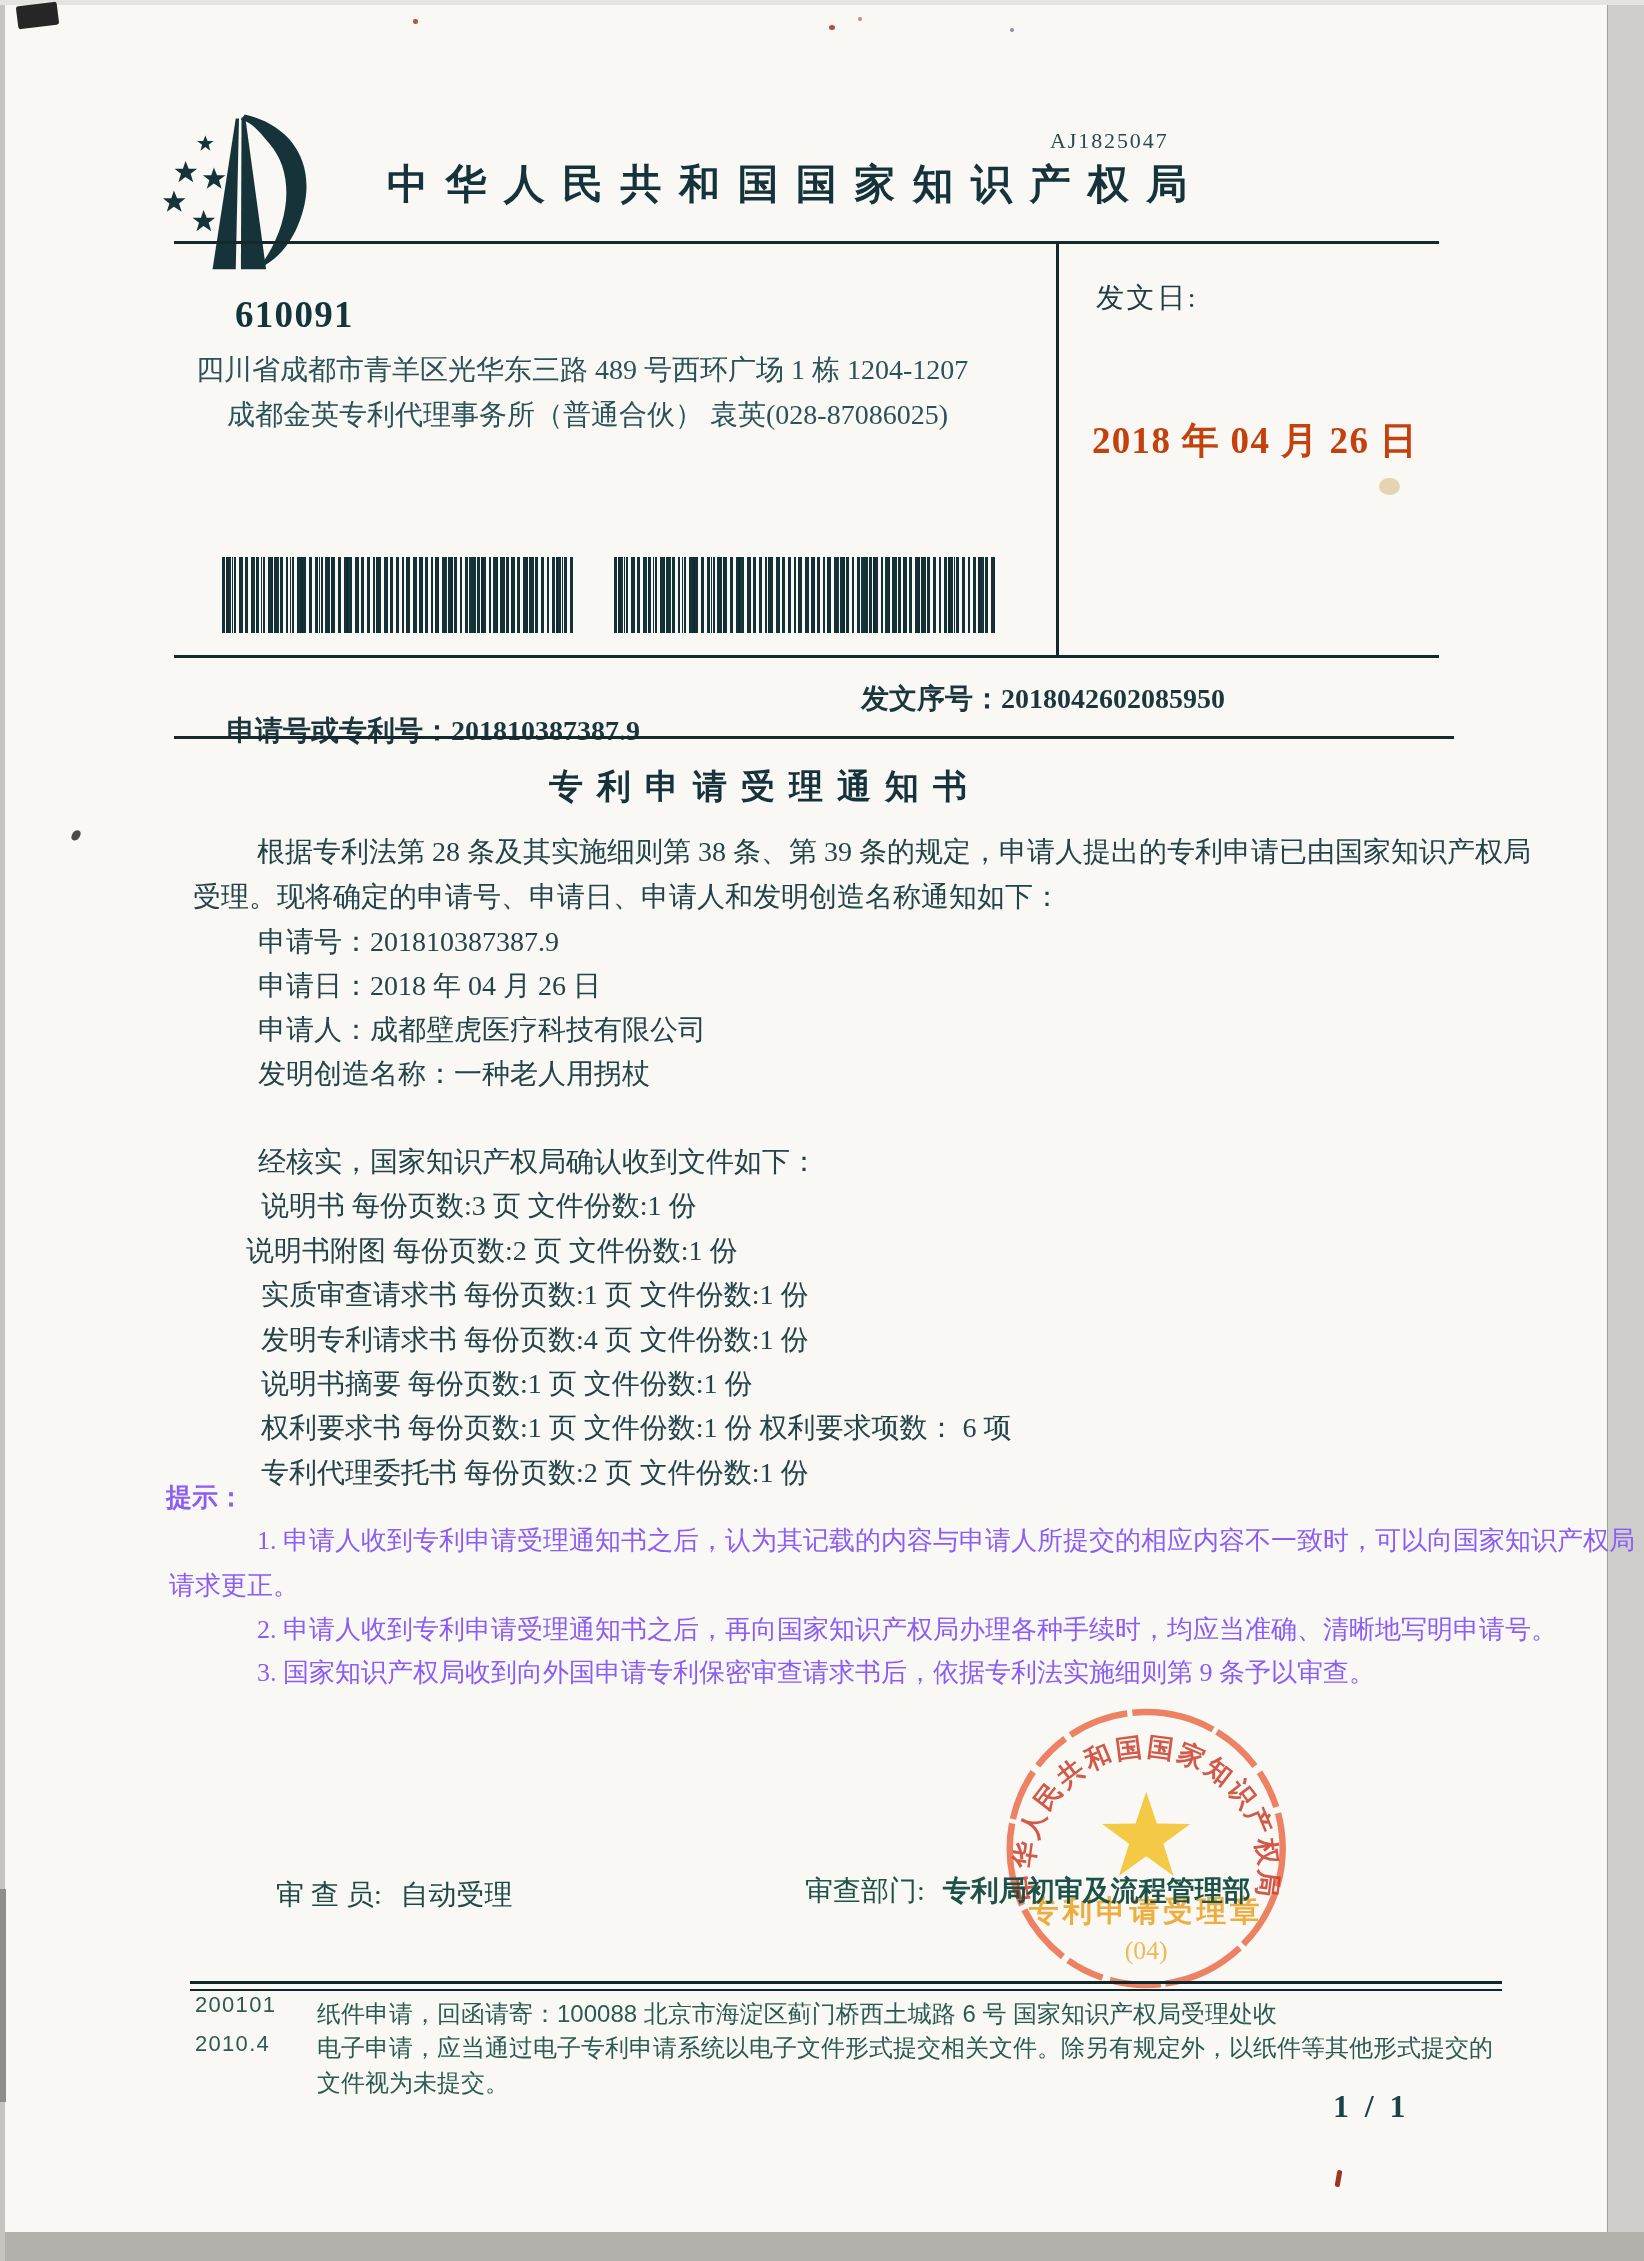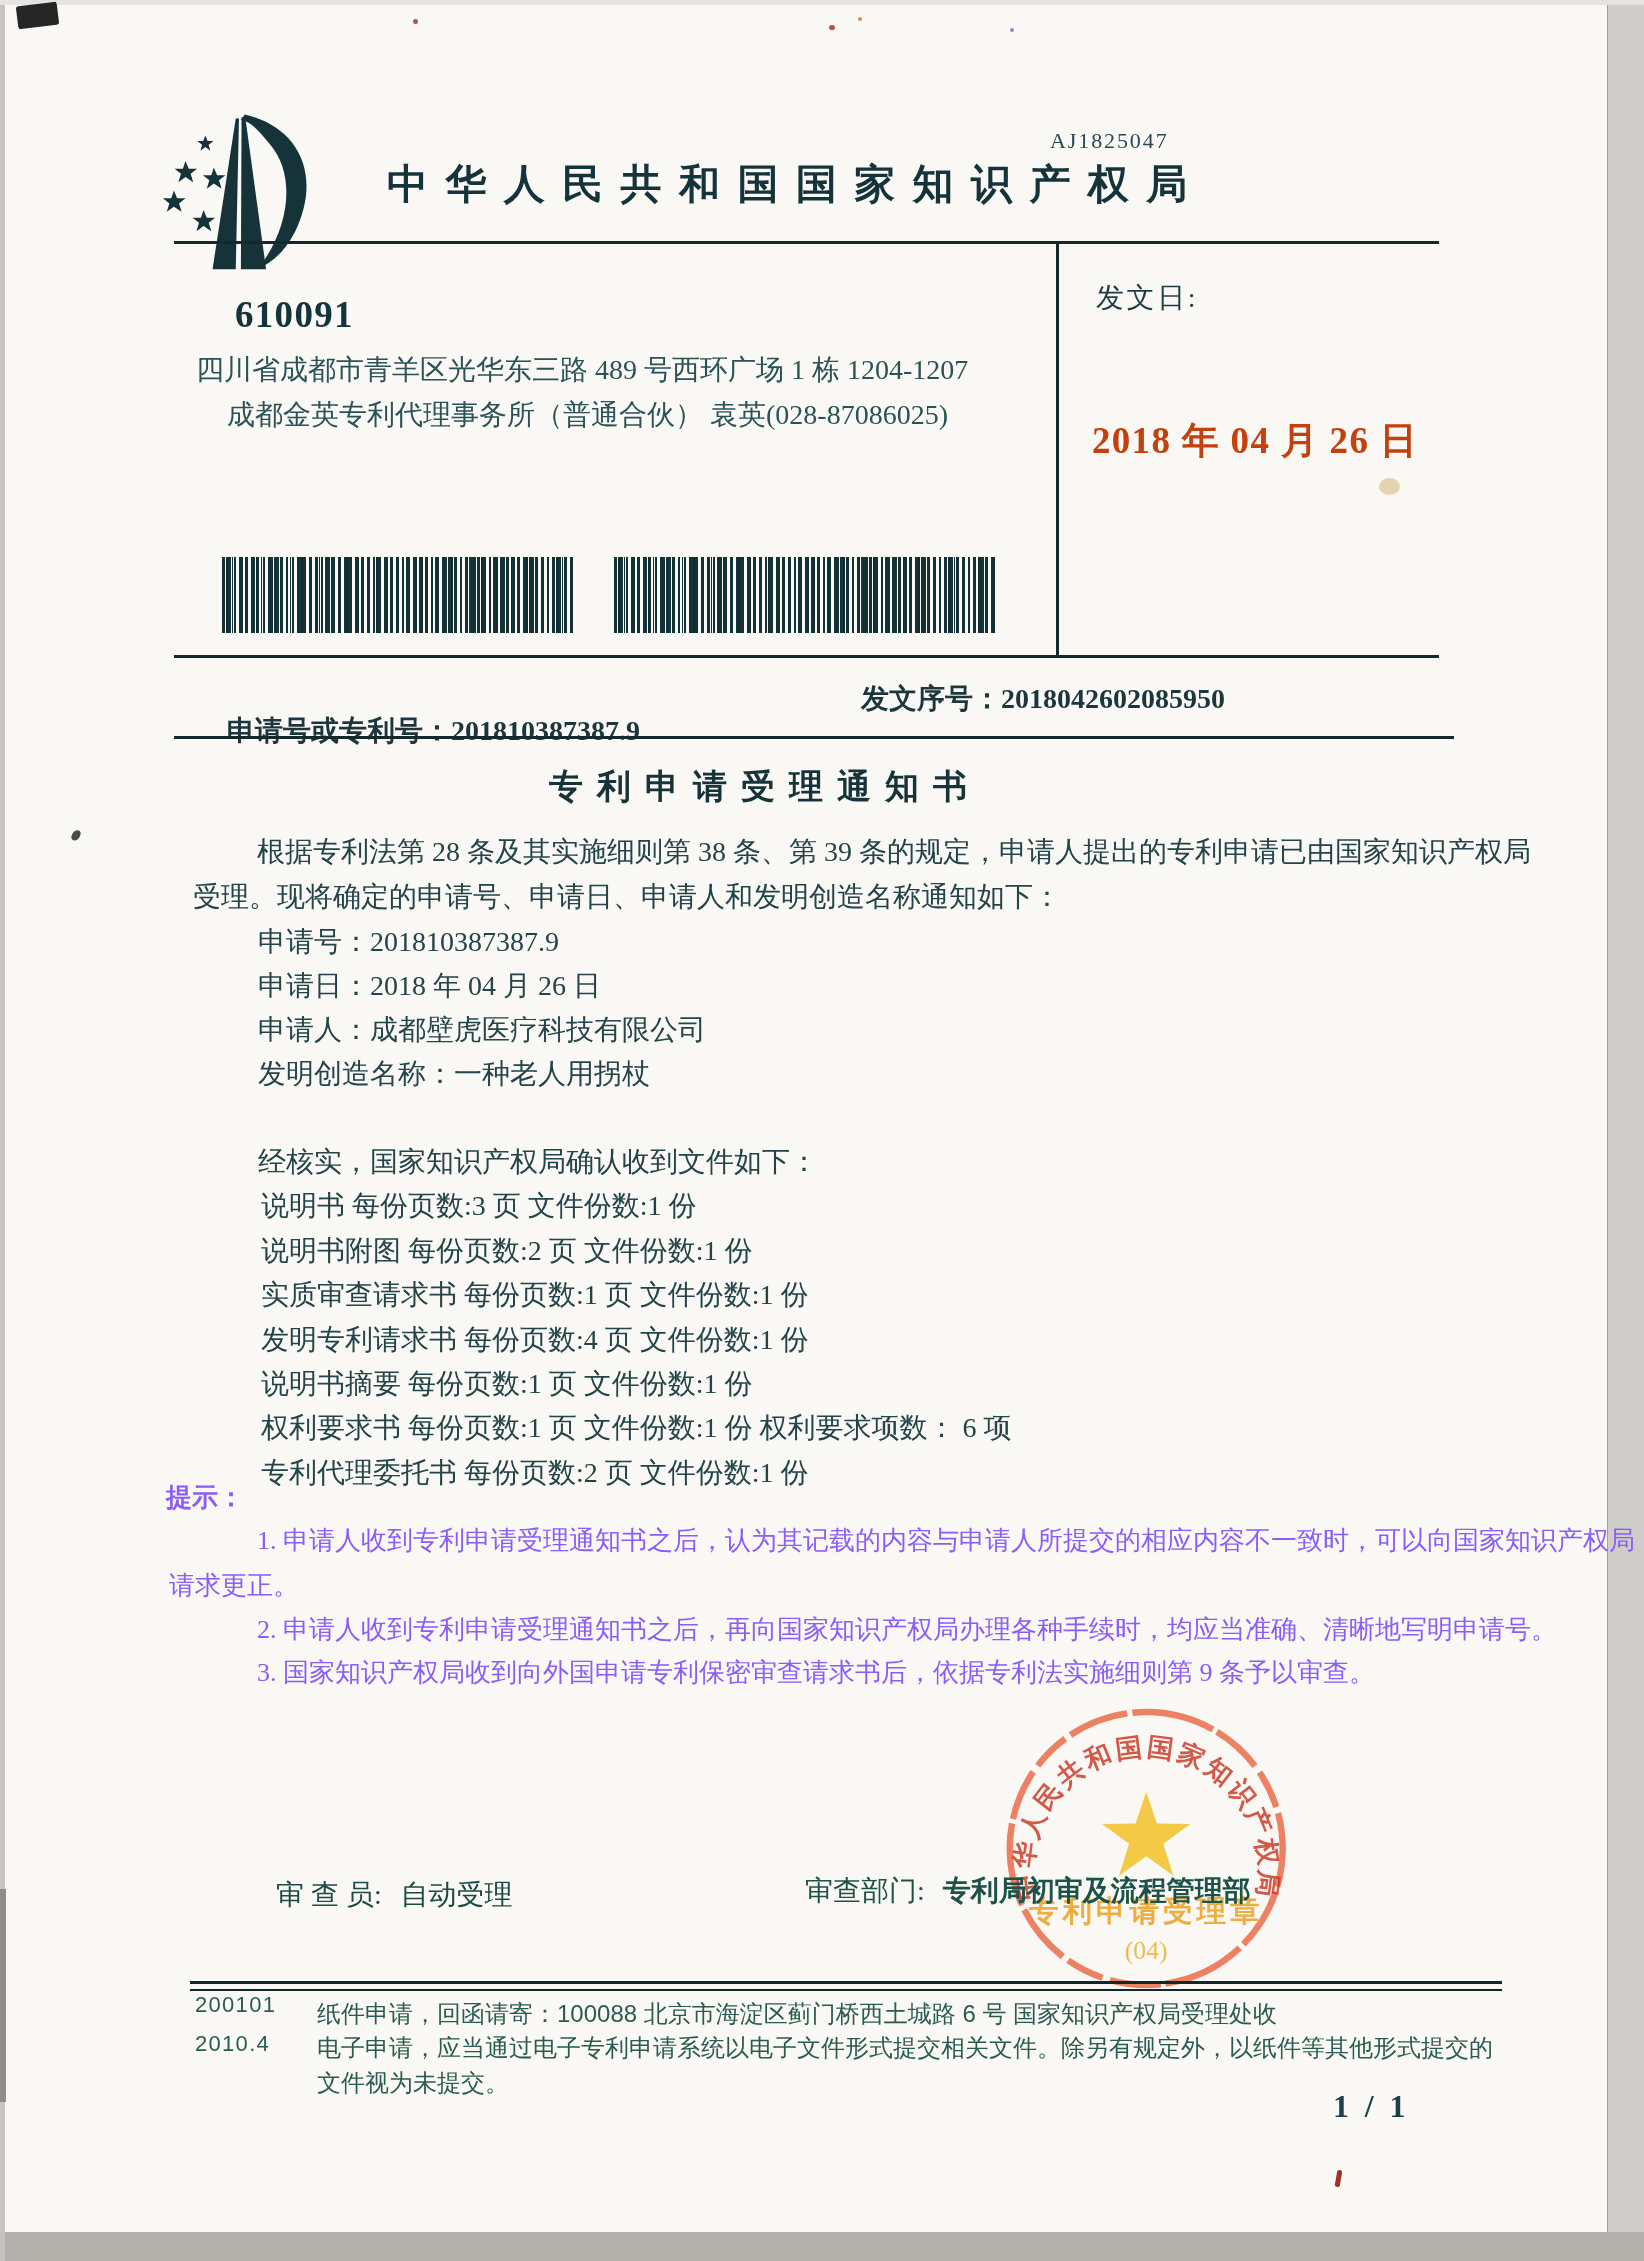--- a/index.html
+++ b/index.html
@@ -102,21 +102,21 @@
   <div class="abs body-line" style="left:257px;top:833px;">根据专利法第 28 条及其实施细则第 38 条、第 39 条的规定，申请人提出的专利申请已由国家知识产权局</div>
   <div class="abs body-line" style="left:193px;top:878px;">受理。现将确定的申请号、申请日、申请人和发明创造名称通知如下：</div>
 
   <div class="abs body-line" style="left:258px;top:923px;">申请号：201810387387.9</div>
   <div class="abs body-line" style="left:258px;top:967px;">申请日：2018 年 04 月 26 日</div>
   <div class="abs body-line" style="left:258px;top:1011px;">申请人：成都壁虎医疗科技有限公司</div>
   <div class="abs body-line" style="left:258px;top:1143px;">经核实，国家知识产权局确认收到文件如下：</div>
 
   <div class="abs body-line" style="left:258px;top:1055px;">发明创造名称：一种老人用拐杖</div>
   <div class="abs body-line" style="left:261px;top:1187px;">说明书 每份页数:3 页 文件份数:1 份</div>
-  <div class="abs body-line" style="left:261px;top:1232px;">说明书附图 每份页数:2 页 文件份数:1 份</div>
+  <div class="abs body-line" style="left:246px;top:1232px;">说明书附图 每份页数:2 页 文件份数:1 份</div>
   <div class="abs body-line" style="left:261px;top:1276px;">实质审查请求书 每份页数:1 页 文件份数:1 份</div>
   <div class="abs body-line" style="left:261px;top:1321px;">发明专利请求书 每份页数:4 页 文件份数:1 份</div>
   <div class="abs body-line" style="left:261px;top:1365px;">说明书摘要 每份页数:1 页 文件份数:1 份</div>
   <div class="abs body-line" style="left:261px;top:1409px;">权利要求书 每份页数:1 页 文件份数:1 份 权利要求项数： 6 项</div>
   <div class="abs body-line" style="left:261px;top:1454px;">专利代理委托书 每份页数:2 页 文件份数:1 份</div>
 
   <div class="abs note-line" style="left:166px;top:1480px;font-weight:bold;">提示：</div>
   <div class="abs note-line" style="left:257px;top:1523px;">1. 申请人收到专利申请受理通知书之后，认为其记载的内容与申请人所提交的相应内容不一致时，可以向国家知识产权局</div>
   <div class="abs note-line" style="left:169px;top:1568px;">请求更正。</div>
   <div class="abs note-line" style="left:257px;top:1612px;">2. 申请人收到专利申请受理通知书之后，再向国家知识产权局办理各种手续时，均应当准确、清晰地写明申请号。</div>

